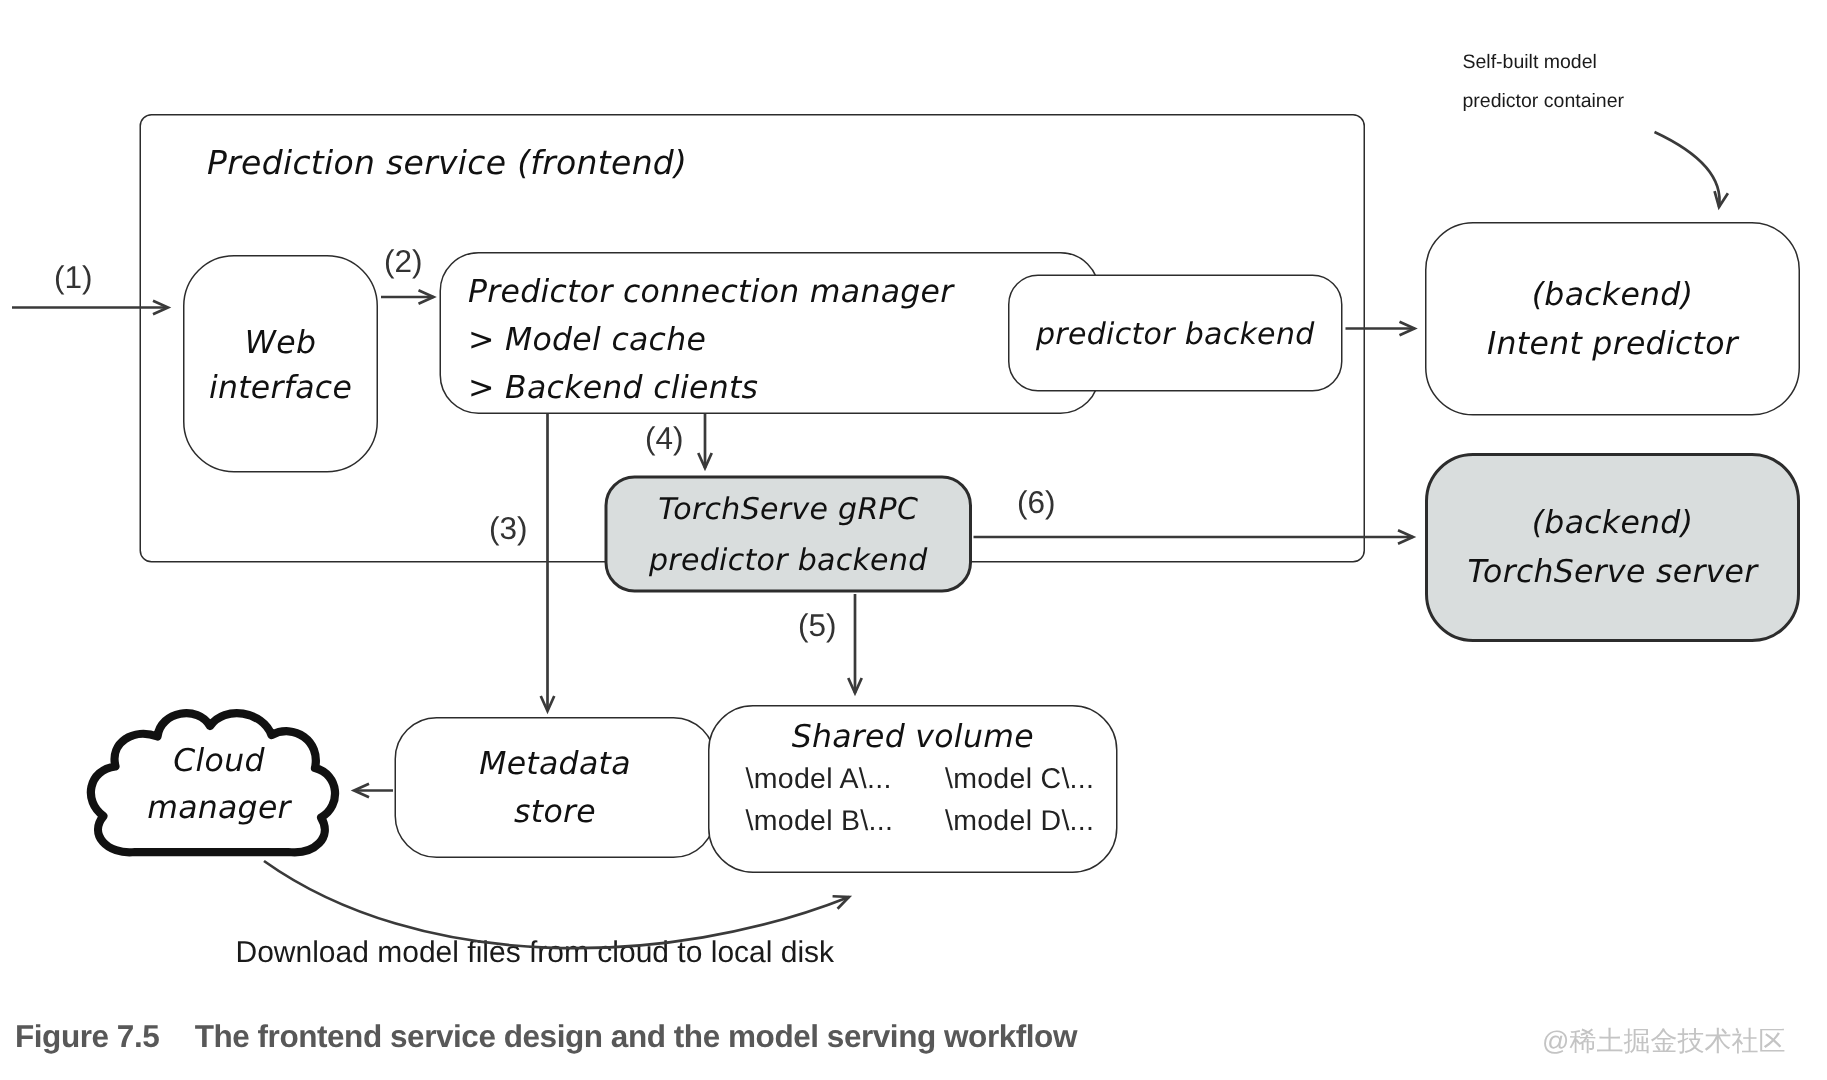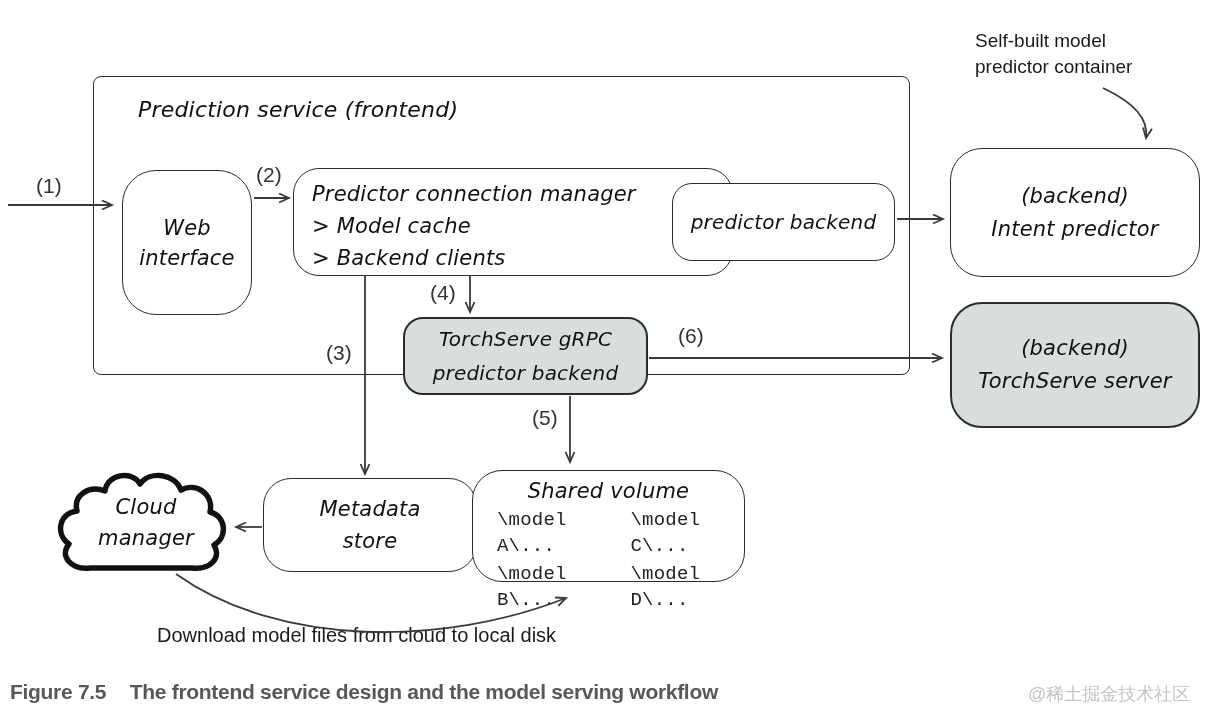--- a/index.html
+++ b/index.html
@@ -16,24 +16,24 @@
        border:1.6px solid var(--stroke-color,#2c2c2c);border-radius:8px;box-sizing:border-box;z-index:1;}
   .frontend-title{position:absolute;left:44px;top:20px;font-size:22px;}
   .z2{z-index:2;}
   .arrows{position:absolute;left:0;top:0;z-index:3;pointer-events:none;}
   .arrows line,.arrows path{stroke:var(--arrow-color,#3a3a3a);stroke-width:1.8;fill:none;}
   .cloud-svg{position:absolute;left:50px;top:466px;z-index:2;}
   .cloud-text{position:absolute;left:78px;top:492px;width:136px;text-align:center;
        font-size:21px;line-height:31px;z-index:4;}
   .num-label{position:absolute;font-family:"Liberation Sans",sans-serif;font-size:21px;color:#333;z-index:4;}
   .annotation{position:absolute;font-family:"Liberation Sans",sans-serif;color:#1a1a1a;}
-  .self-built{left:975px;top:28px;width:210px;font-size:19px;line-height:26px;}
+  .self-built{left:975px;top:28px;width:210px;font-size:13px;line-height:26px;}
   .download-label{left:157px;top:624px;font-size:20px;}
   .files-grid{display:grid;grid-template-columns:auto auto;column-gap:20px;row-gap:2px;
-       padding:4px 0 0 24px;font-family:Liberation Mono, monospace;font-style:normal;
+       padding:4px 0 0 24px;font-family:Liberation Sans, sans-serif;font-style:normal;
        font-size:19px;line-height:26px;text-align:left;color:#222;}
   .sv-title{padding-top:8px;font-size:21px;text-align:center;}
   .caption{position:absolute;left:10px;top:680px;font-family:"Liberation Sans",sans-serif;
        font-weight:bold;font-size:21px;color:var(--caption-color,#585858);letter-spacing:-.3px;z-index:4;}
   .cap-title{margin-left:18px;}
   .watermark{position:absolute;left:1028px;top:682px;font-family:"Liberation Sans",sans-serif;
        font-size:18px;color:var(--watermark-color,#c4c4c4);z-index:4;}
   .lh30{line-height:30px;font-size:21px;}
   .lh33{line-height:33px;font-size:21px;}
   .lh34{line-height:34px;font-size:20px;}

